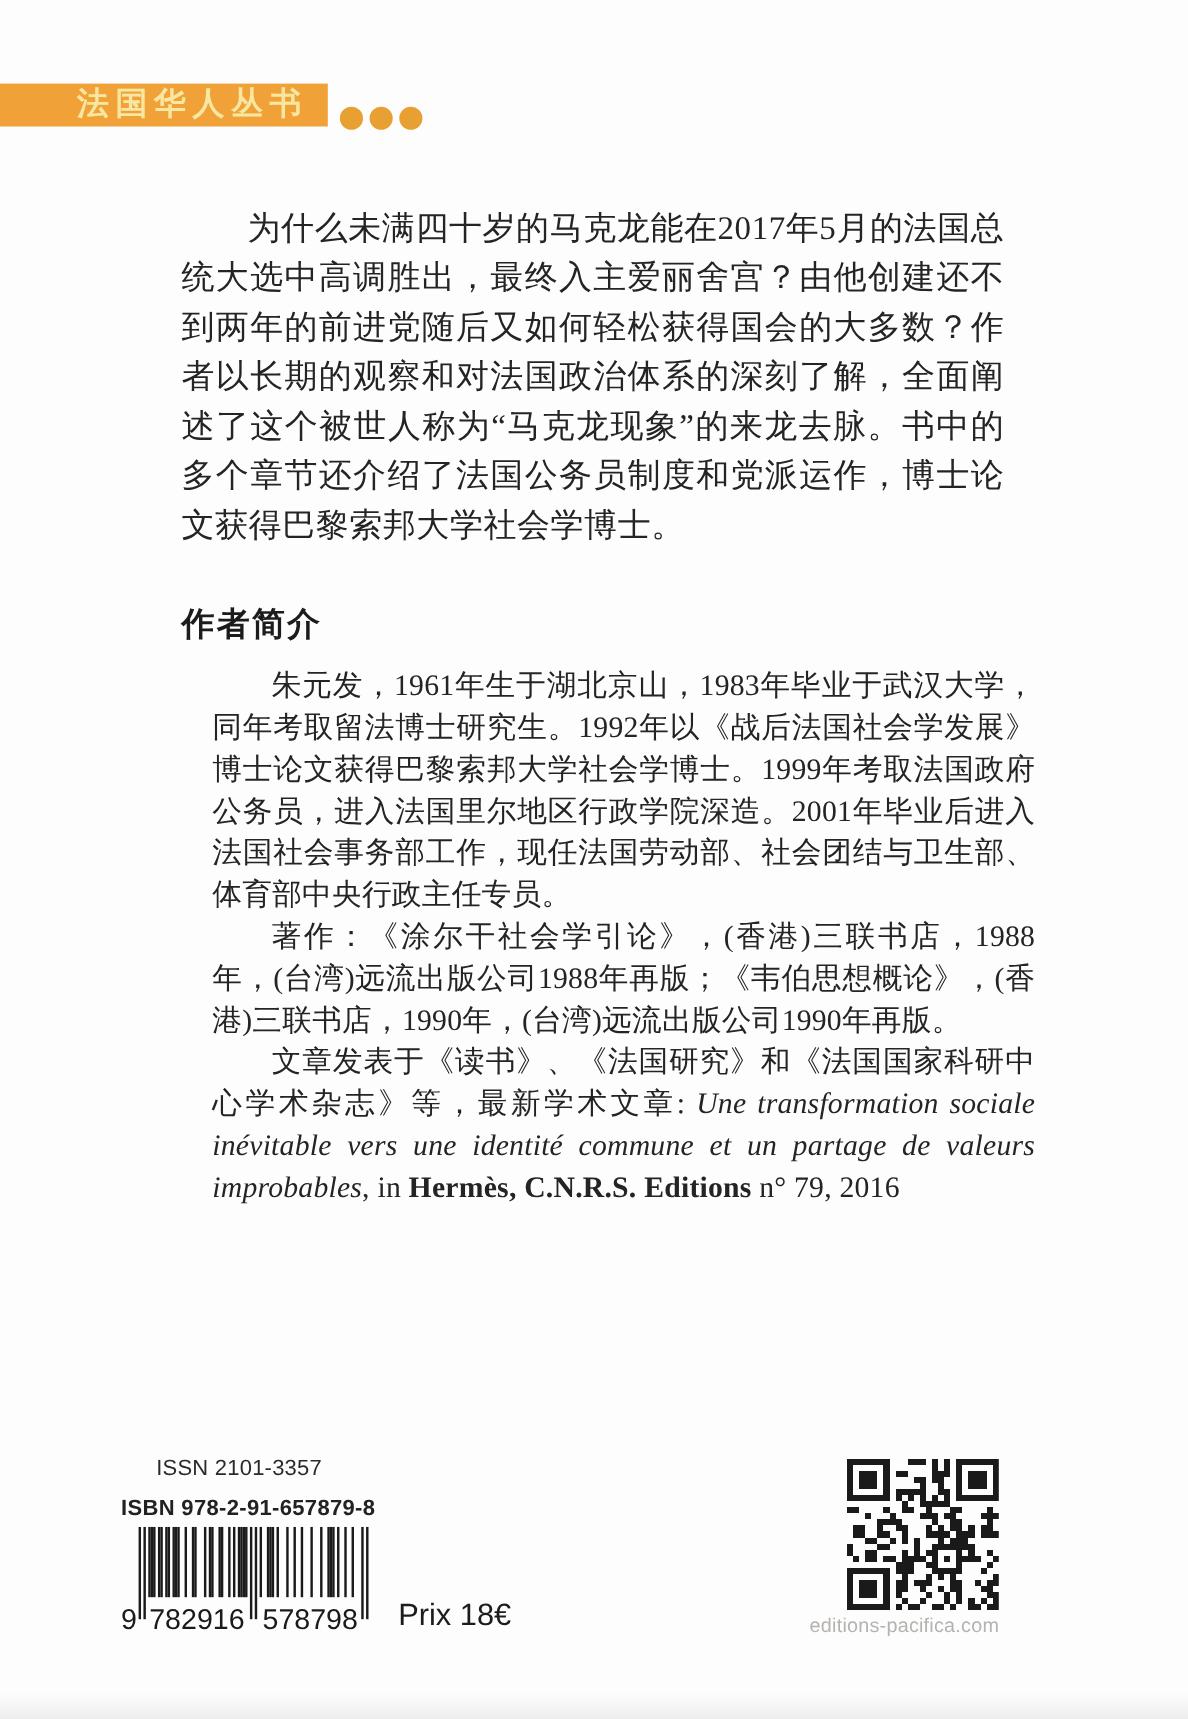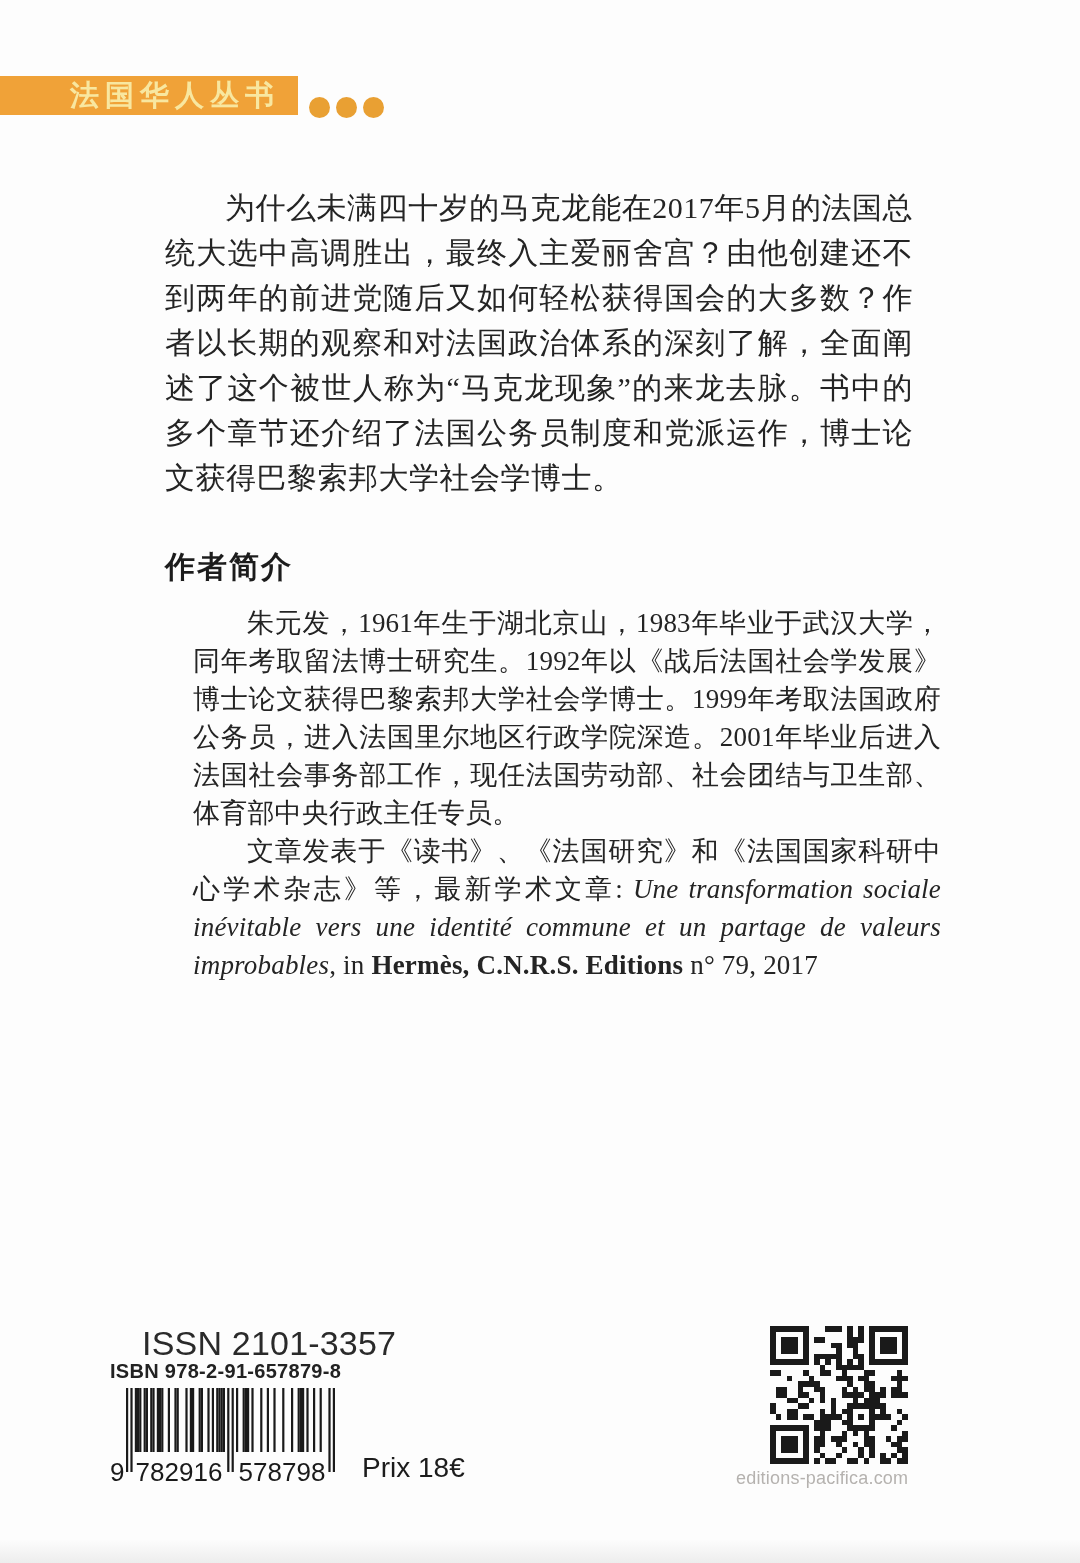--- a/index.html
+++ b/index.html
@@ -46,21 +46,21 @@
   .bio-block p{
     margin:0;font-size:27px;line-height:38px;letter-spacing:0.2px;
     text-align:justify;text-indent:2em;color:#242424;
   }
   .bio-block .fr{font-style:italic;}
   .bio-block strong{font-weight:700;}
   
   .issn{
     position:absolute;left:142px;top:1324px;
     font-family:"Liberation Sans","DejaVu Sans",sans-serif;
-    font-size:34px;color:#2a2a2a;letter-spacing:0.2px;
+    font-size:20px;color:#2a2a2a;letter-spacing:0.2px;
   }
   .isbn{
     position:absolute;left:110px;top:1360px;
     font-family:Liberation Sans, sans-serif;
     font-size:20px;font-weight:700;color:#222;letter-spacing:0.3px;
   }
   .barcode{position:absolute;left:110px;top:1388px;width:232px;height:98px;}
   .price{
     position:absolute;left:362px;top:1452px;
     font-family:"Liberation Sans","DejaVu Sans",sans-serif;
@@ -86,21 +86,22 @@
       <span class="dot" style="background: rgb(233, 160, 51);"></span>
       <span class="dot" style="background: rgb(233, 160, 51);"></span>
     </div>
 
   <p class="synopsis">为什么未满四十岁的马克龙能在2017年5月的法国总统大选中高调胜出，最终入主爱丽舍宫？由他创建还不到两年的前进党随后又如何轻松获得国会的大多数？作者以长期的观察和对法国政治体系的深刻了解，全面阐述了这个被世人称为“马克龙现象”的来龙去脉。书中的多个章节还介绍了法国公务员制度和党派运作，博士论文获得巴黎索邦大学社会学博士。</p>
 
   <h2 class="author-heading">作者简介</h2>
 
   <div class="bio-block">
     <p>朱元发，1961年生于湖北京山，1983年毕业于武汉大学，同年考取留法博士研究生。1992年以《战后法国社会学发展》博士论文获得巴黎索邦大学社会学博士。1999年考取法国政府公务员，进入法国里尔地区行政学院深造。2001年毕业后进入法国社会事务部工作，现任法国劳动部、社会团结与卫生部、体育部中央行政主任专员。</p>
-    <p><span>文章发表于《读书》、《法国研究》和《法国国家科研中心学术杂志》等，最新学术文章: </span><em class="fr">Une transformation sociale inévitable vers une identité commune et un partage de valeurs improbables</em><span>, in </span><strong>Hermès, C.N.R.S. Editions</strong><span> n° 79, 2017</span></p>
+    <p>著作：《涂尔干社会学引论》，(香港)三联书店，1988年，(台湾)远流出版公司1988年再版；《韦伯思想概论》，(香港)三联书店，1990年，(台湾)远流出版公司1990年再版。</p>
+    <p><span>文章发表于《读书》、《法国研究》和《法国国家科研中心学术杂志》等，最新学术文章: </span><em class="fr">Une transformation sociale inévitable vers une identité commune et un partage de valeurs improbables</em><span>, in </span><strong>Hermès, C.N.R.S. Editions</strong><span> n° 79, 2016</span></p>
   </div>
 
   <div class="issn">ISSN 2101-3357</div>
   <div class="isbn">ISBN 978-2-91-657879-8</div>
   <div class="barcode"><svg width="232" height="98" viewBox="0 0 232 98">
         <rect x="16.0" y="0" width="2.2" height="84" fill="#1a1a1a"></rect>
         <rect x="20.4" y="0" width="2.2" height="84" fill="#1a1a1a"></rect>
         <rect x="24.8" y="0" width="2.2" height="64" fill="#1a1a1a"></rect>
         <rect x="27.0" y="0" width="2.2" height="64" fill="#1a1a1a"></rect>
         <rect x="29.2" y="0" width="2.2" height="64" fill="#1a1a1a"></rect>

